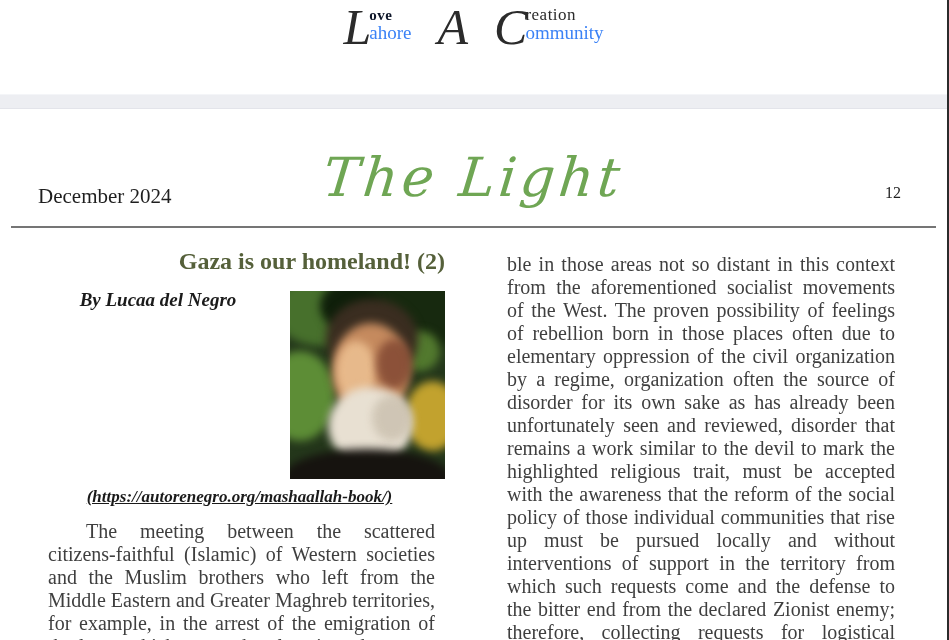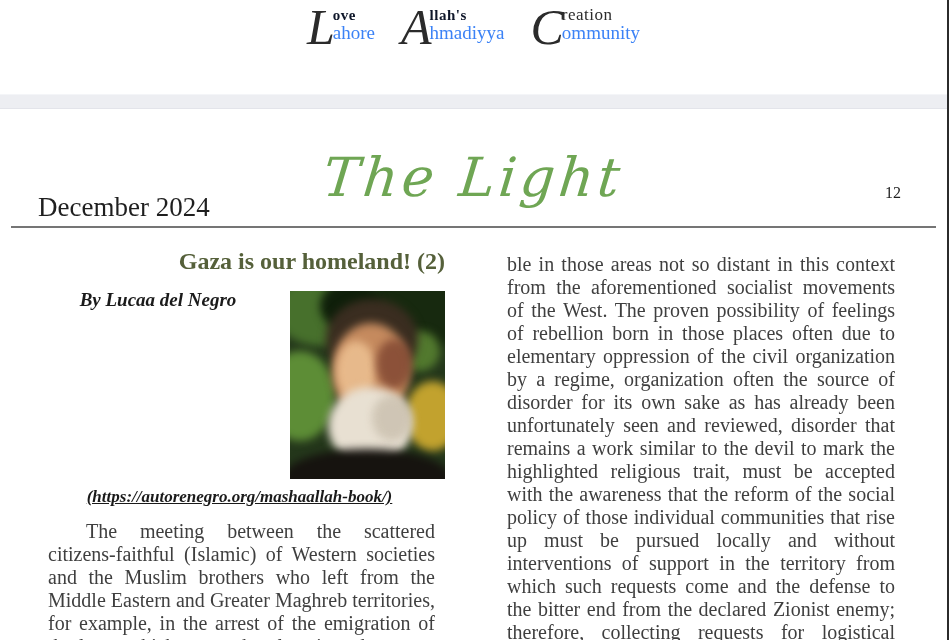--- a/index.html
+++ b/index.html
@@ -17,21 +17,21 @@
   .logo-words { display:flex; flex-direction:column; margin-left:-2px; padding-top:2px; }
   .logo-top { font-size:15px; line-height:14px; font-weight:700; color:#0f172a; letter-spacing:0.5px; }
   .logo-top.dark { color:#2b2b2b; font-weight:400; font-size:17px; }
   .logo-bottom { font-size:19px; line-height:21px; color:#3b82f6; }
 
   
   .band { position:absolute; top:94px; left:0; width:100%; height:13px;
     background:#edeef2; border-top:1px solid #f4f5f8; border-bottom:1px solid #e3e4ea; }
 
   
-  .mast-date { position:absolute; left:38px; top:184px; font-size:27px; color:#1f1f1f;margin-top:8px; }
+  .mast-date { position:absolute; left:38px; top:184px; font-size:21px; color:#1f1f1f; }
   .mast-title { position:absolute; left:0; top:148px; width:100%; text-align:center;
     font-style:italic; font-size:54px; line-height:60px; color:#6fa654;
     font-family:"DejaVu Serif", serif; letter-spacing:4px; transform:skewX(-6deg); }
   .mast-page { position:absolute; right:46px; top:184px; font-size:16px; color:#1f1f1f; }
   .rule { position:absolute; top:226px; left:11px; right:11px; height:2px; background:#757575; }
 
   
   .col { position:absolute; top:243px; color:#3f3f3f; }
   .col-left  { left:38px;  width:407px; }
   .col-right { left:497px; width:408px; }
@@ -72,24 +72,20 @@
   <div class="logo">
     <div class="logo-group">
       <span class="logo-initial">L</span>
       <span class="logo-words">
         <span class="logo-top">ove</span>
         <span class="logo-bottom">ahore</span>
       </span>
     </div>
     <div class="logo-group">
       <span class="logo-initial">A</span>
-      <span class="logo-words">
-        <span class="logo-top">llah's</span>
-        <span class="logo-bottom">hmadiyya</span>
-      </span>
     </div>
     <div class="logo-group">
       <span class="logo-initial">C</span>
       <span class="logo-words">
         <span class="logo-top dark">reation</span>
         <span class="logo-bottom">ommunity</span>
       </span>
     </div>
   </div>
 

